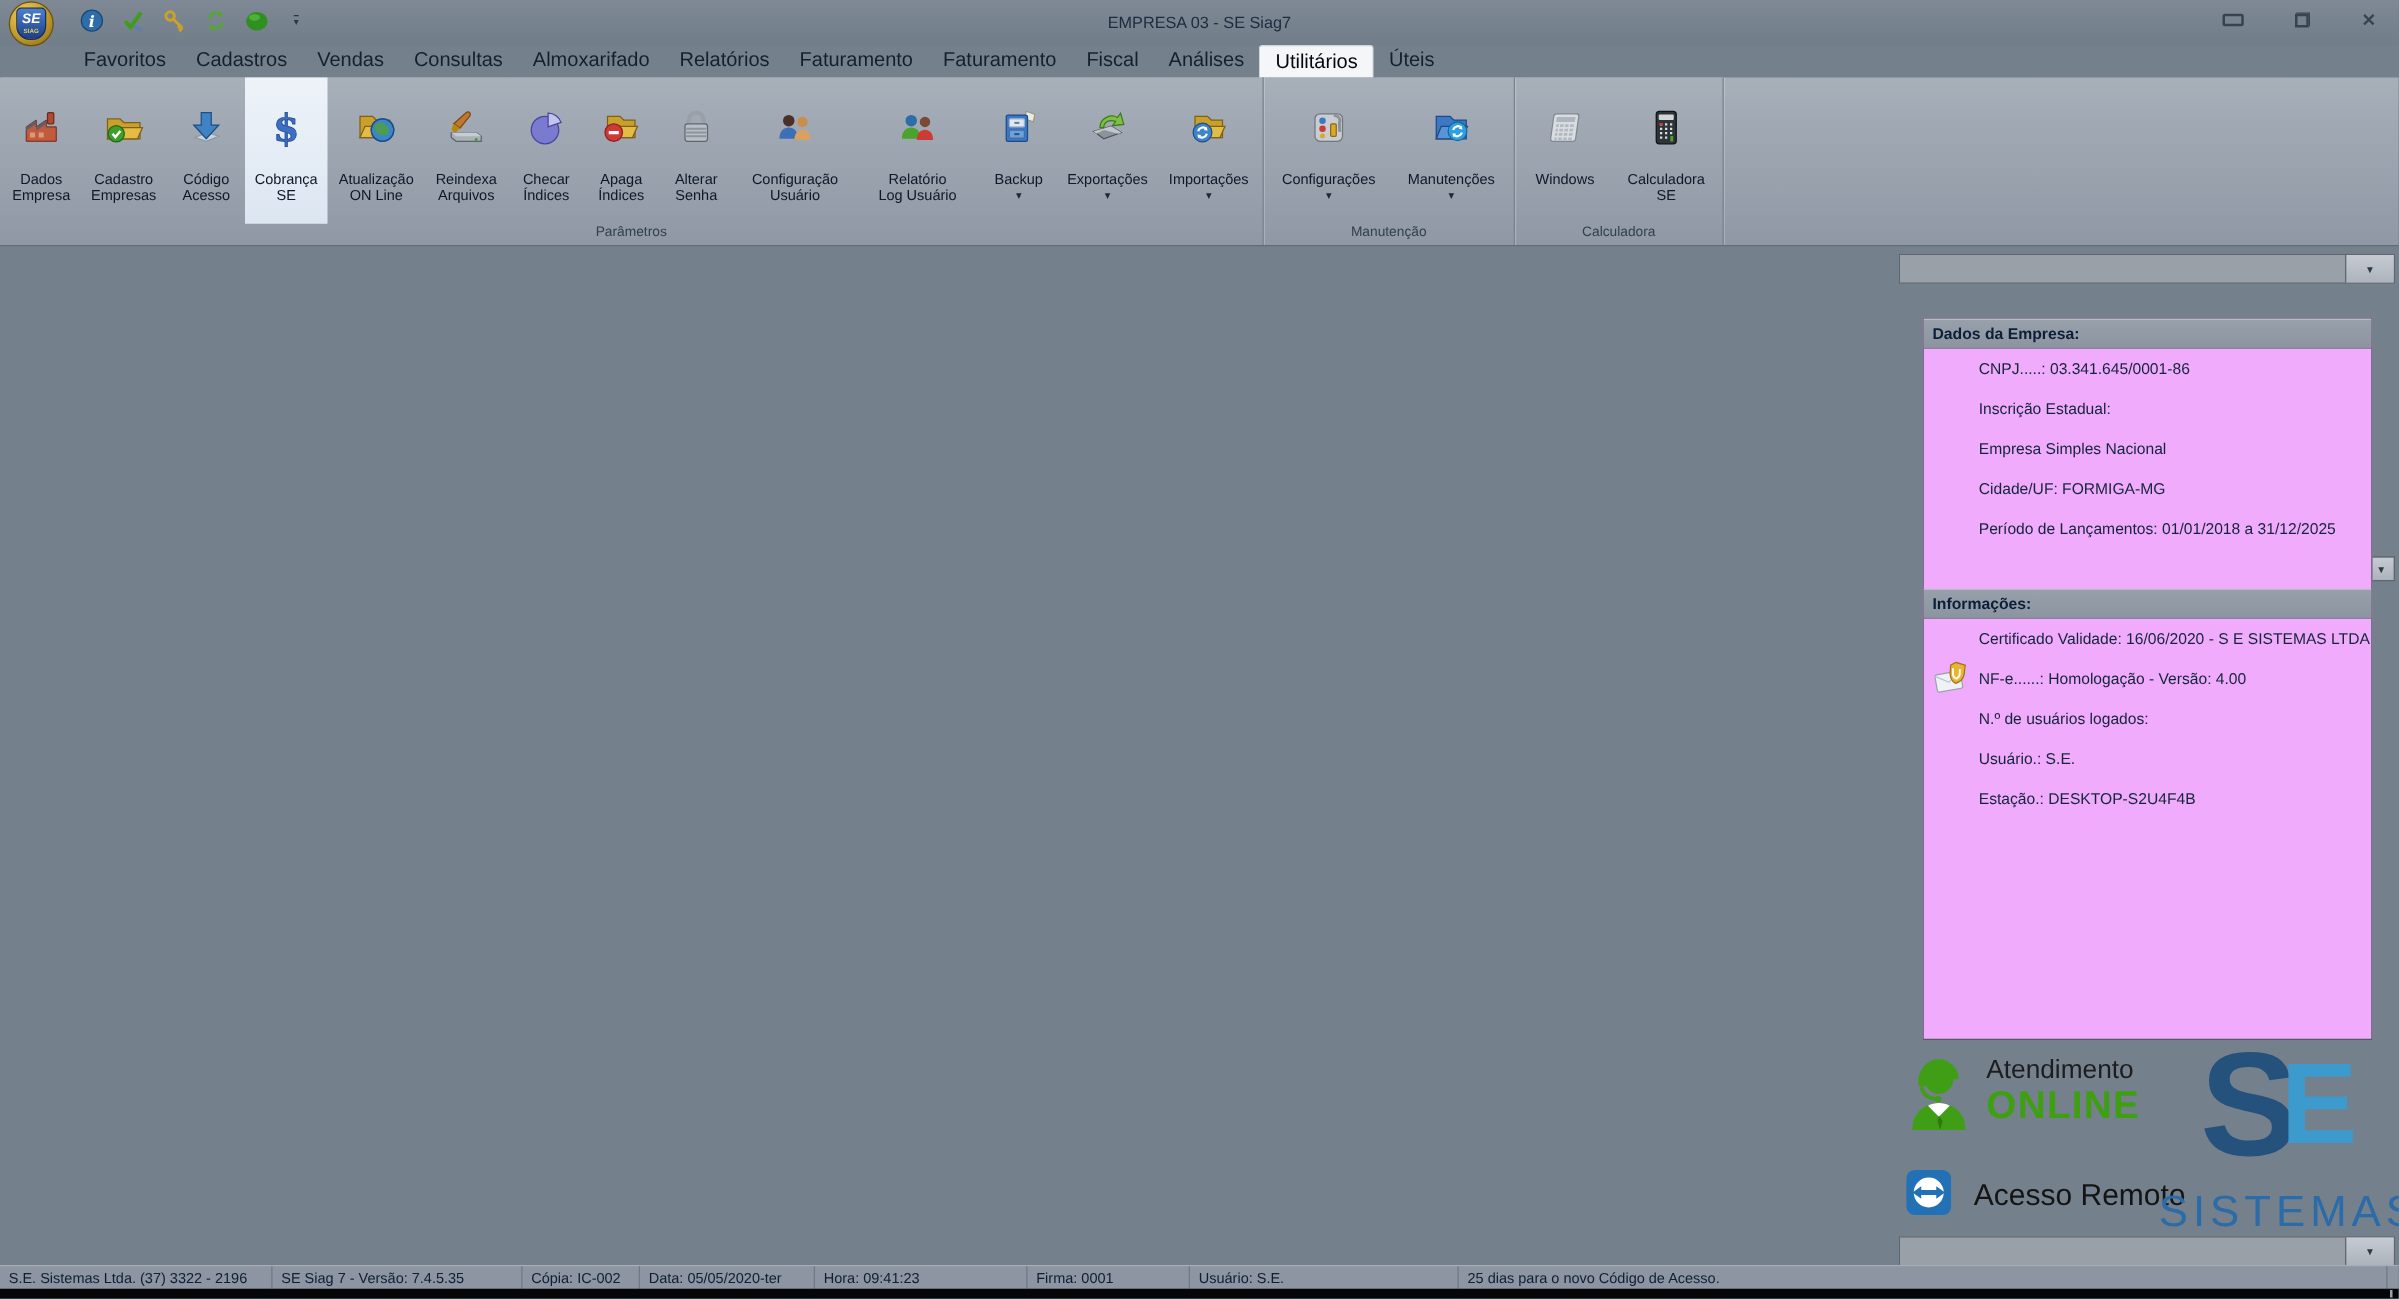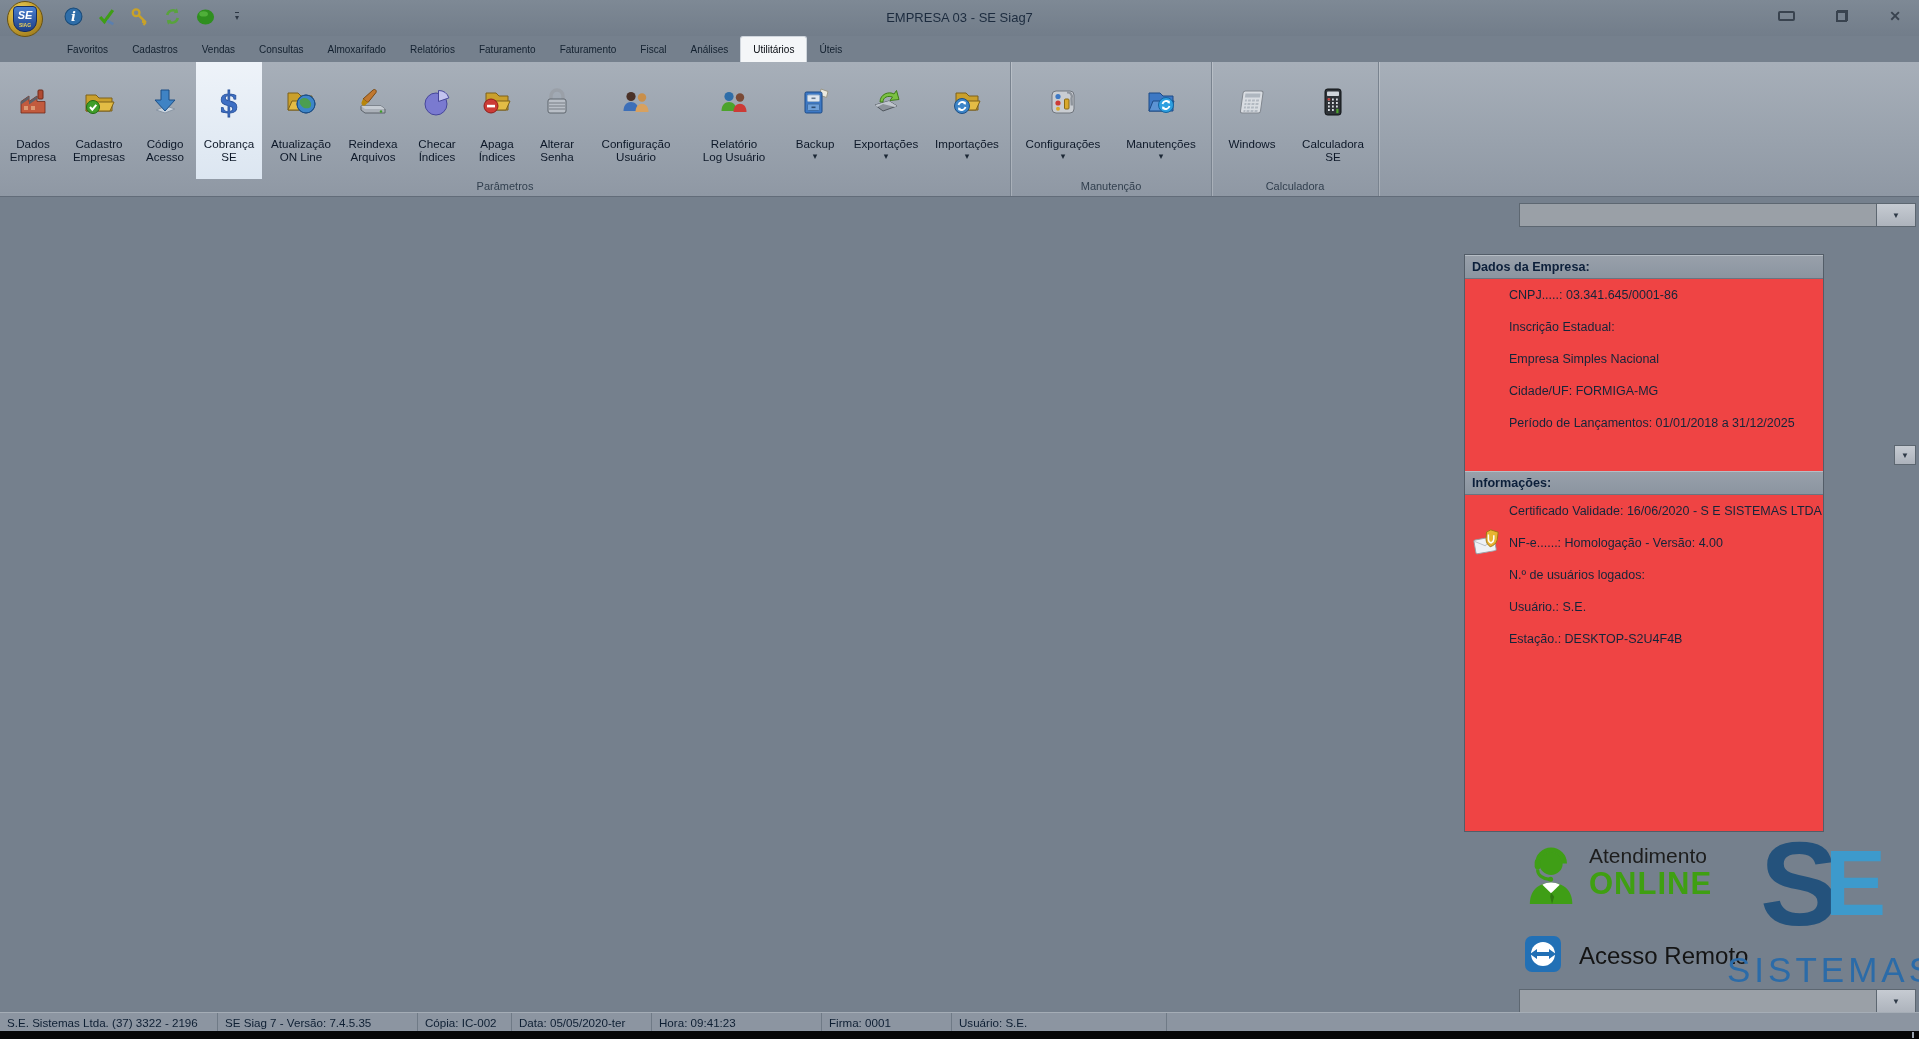--- a/index.html
+++ b/index.html
@@ -28,21 +28,21 @@
   .win-controls{position:absolute;right:18px;top:9px;display:flex;align-items:center;gap:41px;}
   .win-min{width:13px;height:6px;border:2px solid #39434f;border-radius:2px;}
   .win-restore{width:12px;height:12px;position:relative;}
   .win-restore::before{content:"";position:absolute;right:0;top:0;width:7px;height:7px;border:2px solid #39434f;}
   .win-restore::after{content:"";position:absolute;left:0;bottom:0;width:7px;height:7px;border:2px solid #39434f;background:#77828f;}
   .win-close{font-size:14px;font-weight:bold;color:#39434f;line-height:14px;}
 
   
   .tabrow{position:absolute;top:36px;left:0;width:1919px;height:26px;
     display:flex;align-items:stretch;padding-left:55px;box-sizing:border-box;}
-  .tab{display:flex;align-items:center;padding:0 12px;font-size:10px;color:#13202f;}
+  .tab{display:flex;align-items:center;padding:0 12px;font-size:16px;color:#13202f;}
   .tab.active{background:#f4f6f8;border:1px solid #cfd5dc;border-bottom:none;
     border-radius:3px 3px 0 0;color:#04080e;}
 
   
   .ribbon{position:absolute;top:62px;left:0;width:1919px;height:135px;
     background:linear-gradient(#a7afb9,#99a2ad 58%,#8f98a4);
     border-bottom:1px solid #626c79;display:flex;box-sizing:border-box;}
   .rgroup{display:flex;flex-direction:column;border-right:1px solid #79838f;
     box-shadow:1px 0 0 rgba(255,255,255,.22);padding:0 2px;}
   .rbtns{display:flex;flex:1;align-items:stretch;}
@@ -62,22 +62,22 @@
   .combo .cbtn{width:38px;border-left:1px solid #5d6771;
     background:linear-gradient(#c6cbd2,#adb3bc);display:flex;align-items:center;
     justify-content:center;font-size:8px;color:#2f3a47;}
   .combo-top{left:1519px;top:203px;width:397px;}
   .combo-bottom{left:1519px;top:989px;width:397px;}
   .side-arrow{position:absolute;left:1894px;top:445px;width:22px;height:20px;
     border:1px solid #5d6771;background:linear-gradient(#c6cbd2,#adb3bc);
     display:flex;align-items:center;justify-content:center;font-size:8px;color:#2f3a47;box-sizing:border-box;}
 
   
-  .panel{position:absolute;left:1464px;top:254px;width:360px;height:578px;
-    background:#ef4444;border:1px solid #535d68;box-sizing:border-box;}
+  .panel{position:absolute;left:1538px;top:254px;width:360px;height:578px;
+    background:#f0abfc;border:1px solid #535d68;box-sizing:border-box;}
   .phead{height:24px;background:linear-gradient(#98a0aa,#8b95a0);
     border-top:1px solid #b6bdc5;border-bottom:1px solid #6a7480;
     color:#0c1f3a;font-weight:bold;font-size:12.6px;line-height:22px;
     padding-left:7px;box-sizing:border-box;}
   .prow{display:flex;align-items:center;height:32px;color:#14253a;font-size:12.5px;}
   .icon-slot{width:44px;display:flex;justify-content:center;align-items:center;flex:none;}
   .spacer32{height:32px;}
 
   
   .branding{position:absolute;left:1521px;top:838px;width:398px;height:152px;}
@@ -523,18 +523,19 @@
   </div>
 
   <div class="statusbar">
     <div class="sseg" style="width:218px">S.E. Sistemas Ltda. (37) 3322 - 2196</div>
     <div class="sseg" style="width:200px">SE Siag 7 - Versão: 7.4.5.35</div>
     <div class="sseg" style="width:94px">Cópia: IC-002</div>
     <div class="sseg" style="width:140px">Data: 05/05/2020-ter</div>
     <div class="sseg" style="width:170px">Hora: 09:41:23</div>
     <div class="sseg" style="width:130px">Firma: 0001</div>
     <div class="sseg" style="width:215px">Usuário: S.E.</div>
+    <div class="sseg fill">25 dias para o novo Código de Acesso.</div>
     <div class="sseg tail"></div>
   </div>
   <div class="blackbar"></div>
   <div class="grip"></div>
 
 </div>
 
 </body></html>

